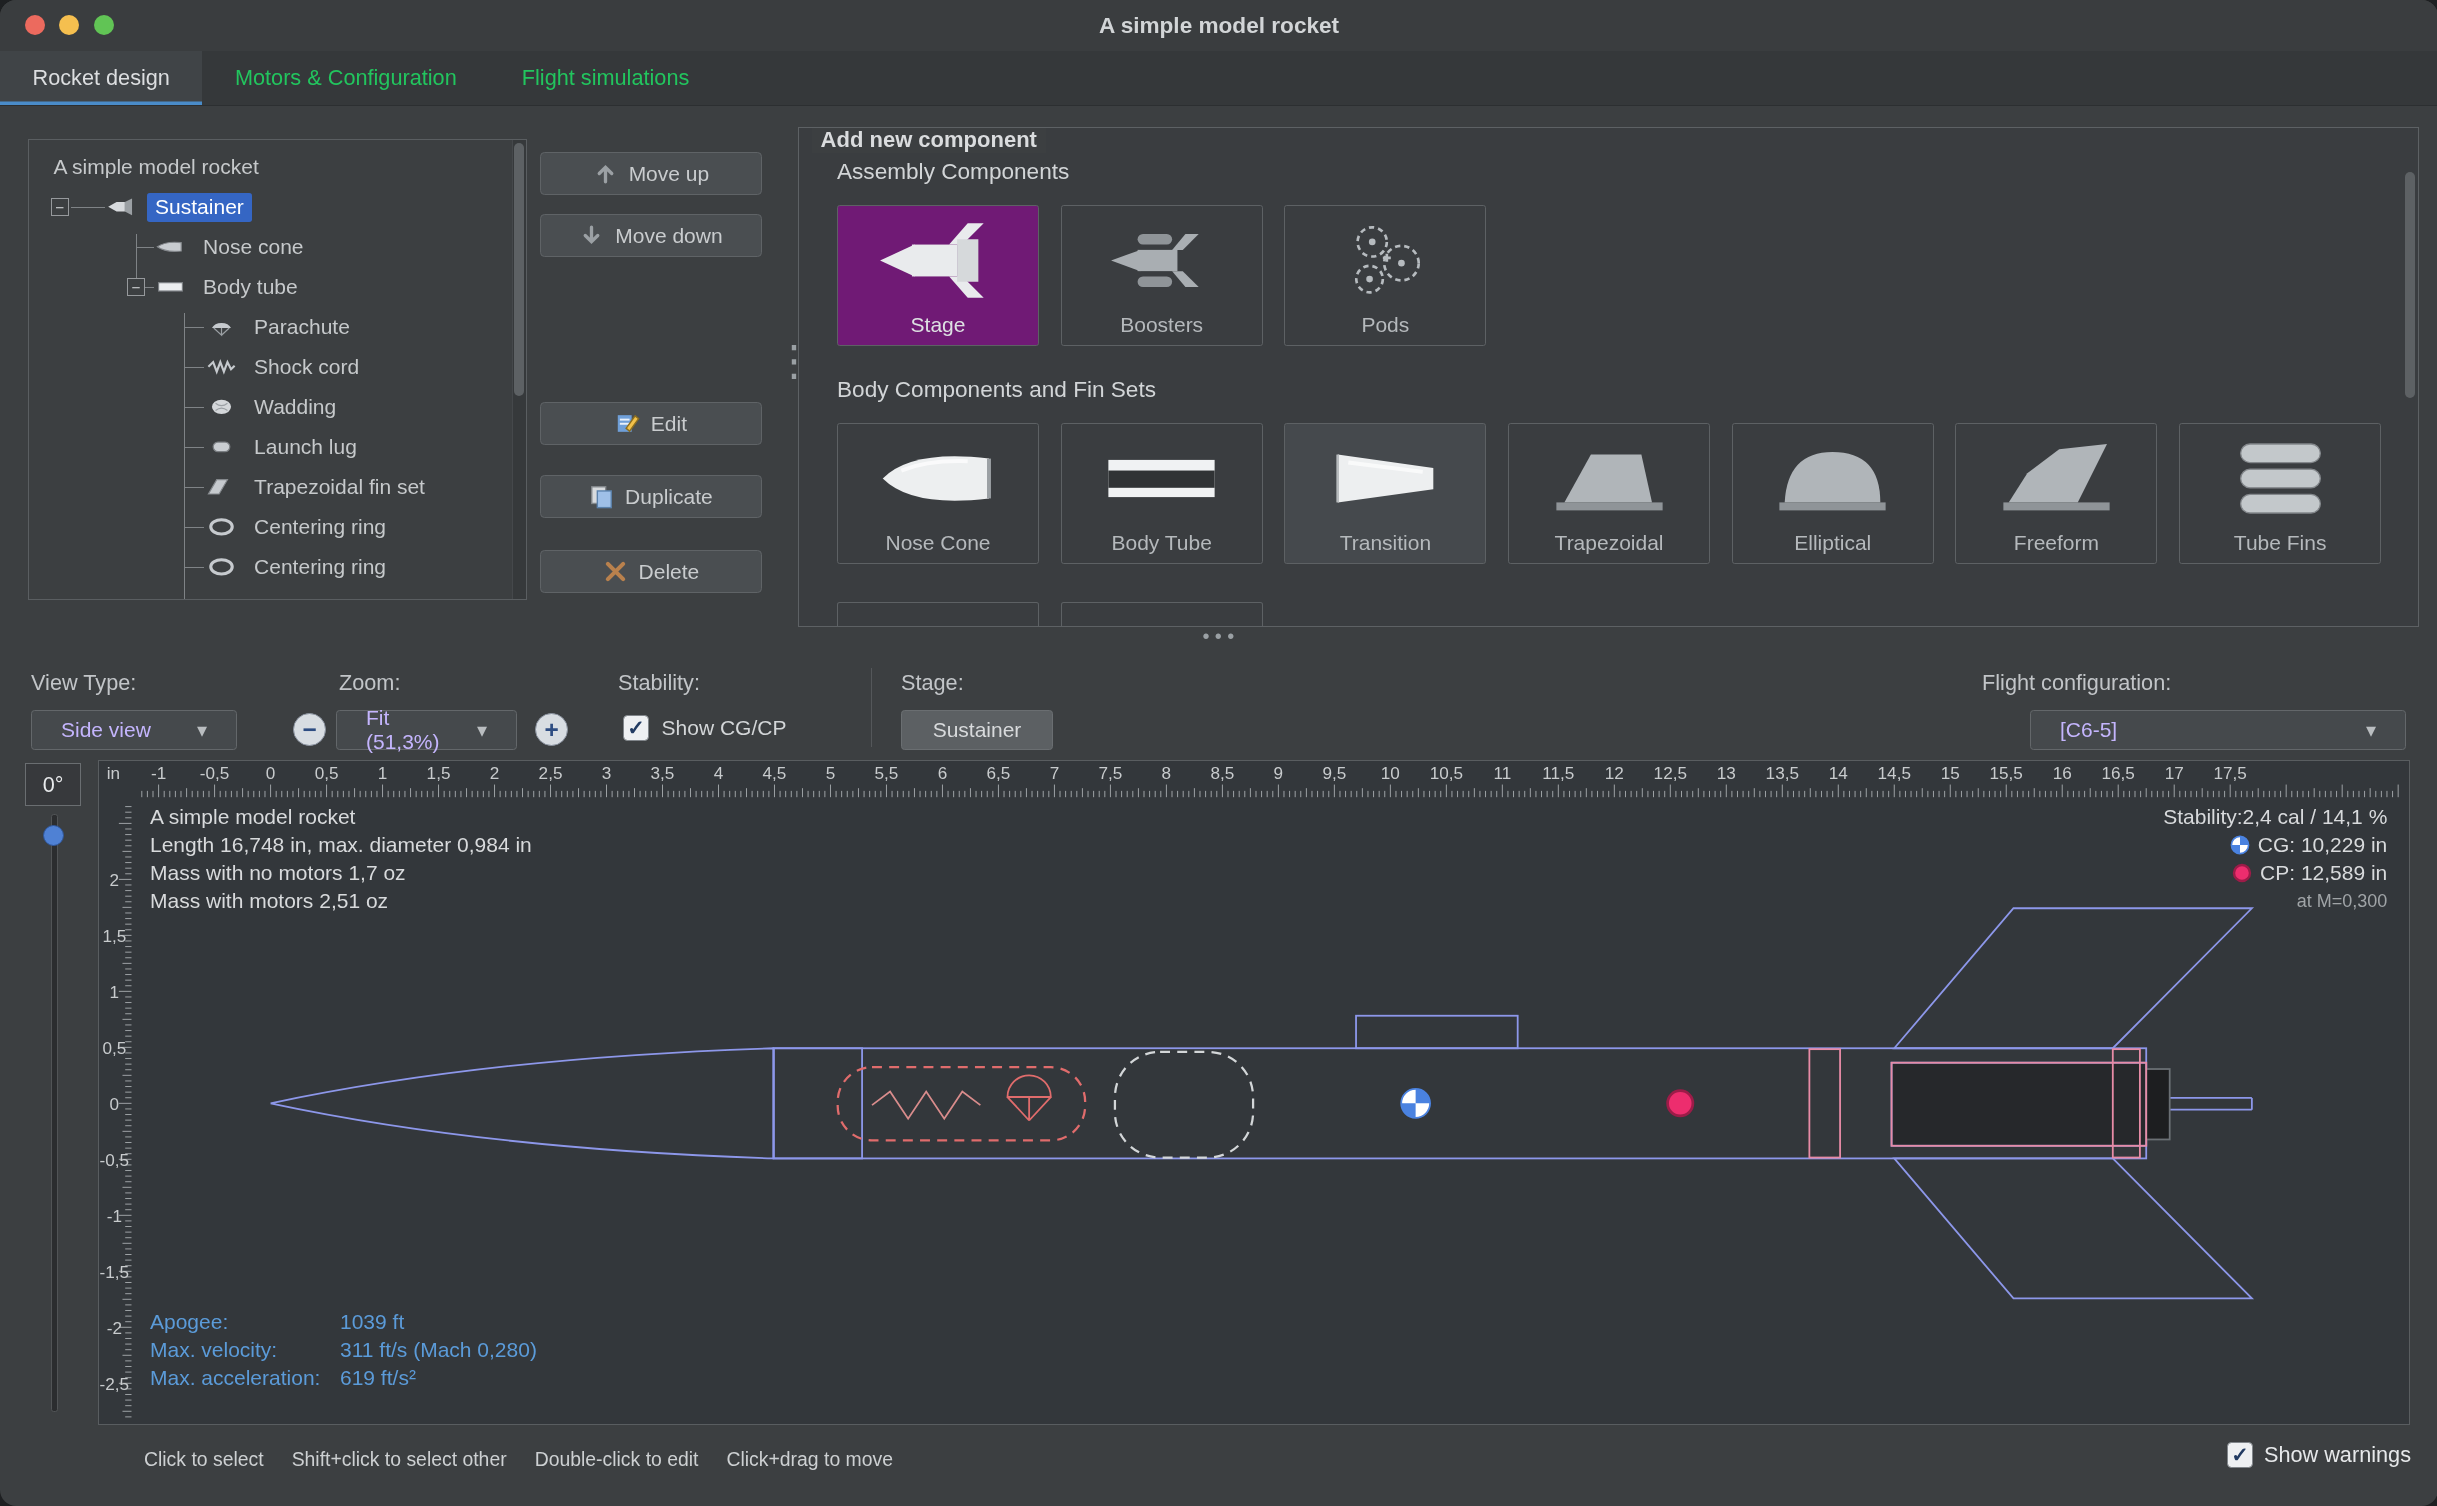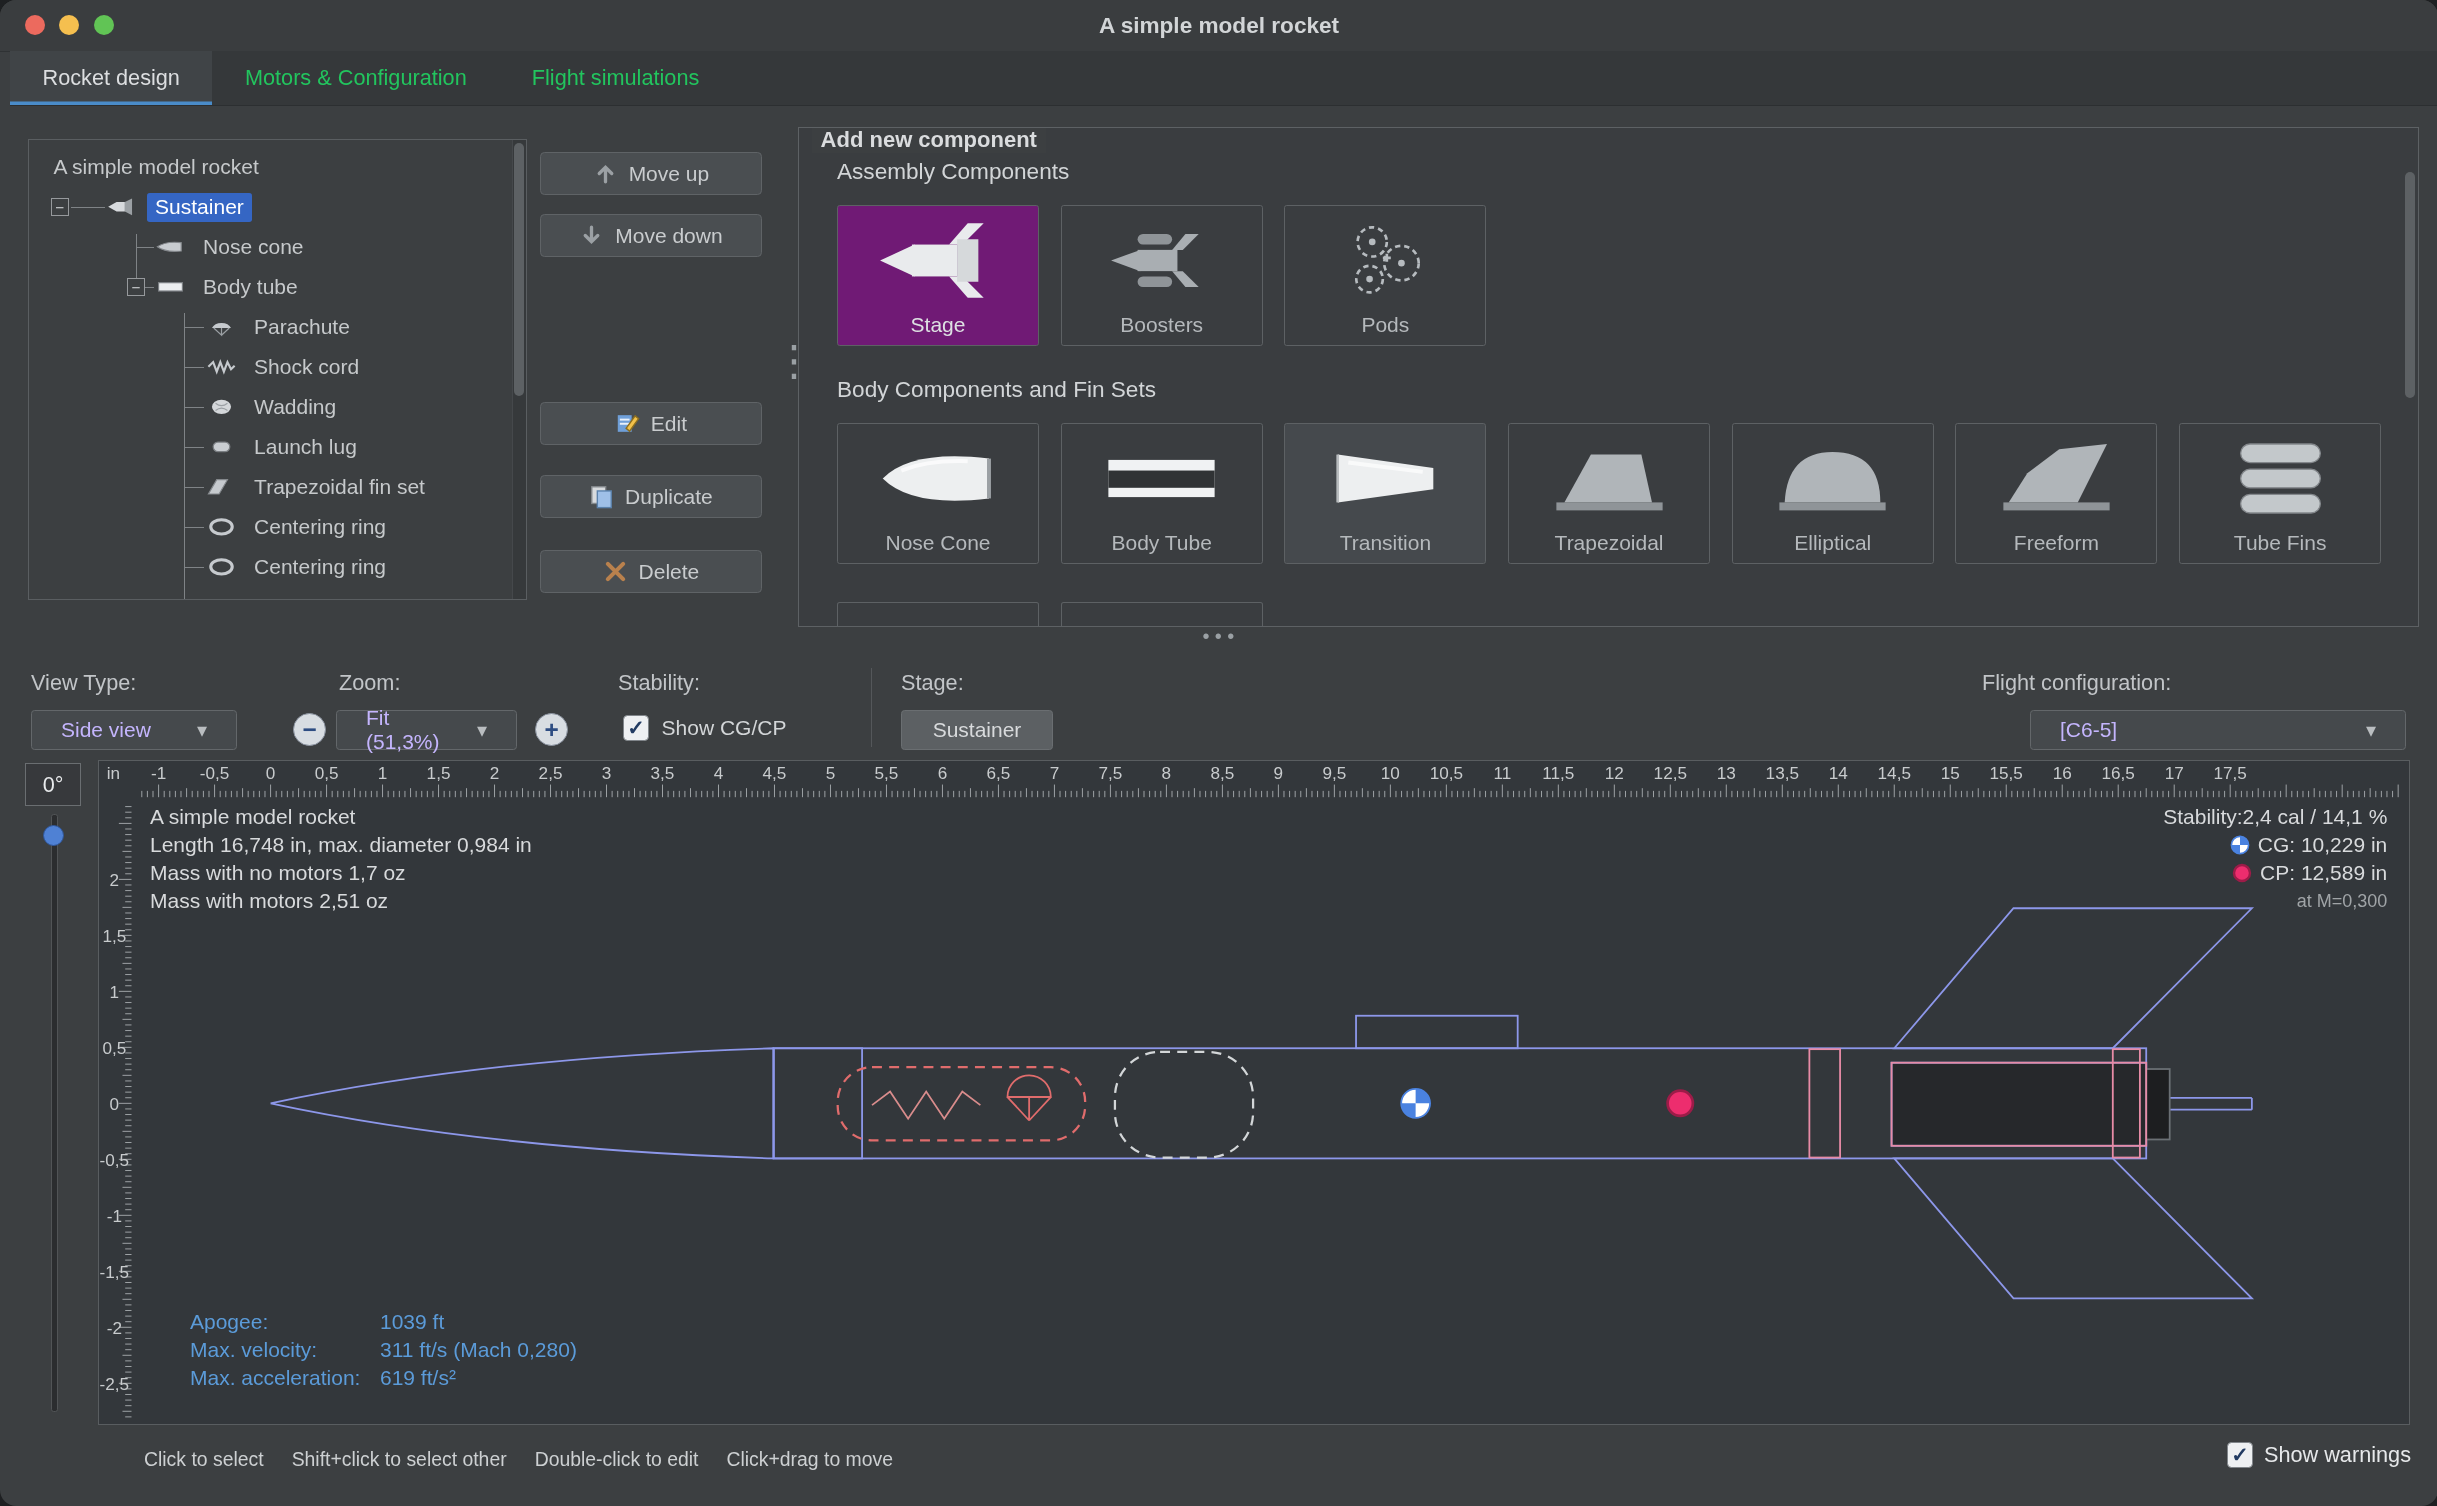--- a/index.html
+++ b/index.html
@@ -9,21 +9,21 @@
 
   
   .titlebar{position:absolute;top:0;left:0;right:0;height:51px;background:#3a3d3f;border-bottom:0.9px solid #2f3234;
             display:flex;align-items:center;justify-content:center;}
   .traffic{position:absolute;left:25px;top:15.3px;display:flex;gap:14.4px;}
   .light{width:20px;height:20px;border-radius:50%;}
   .light.red{background:#ec6a5e;}.light.yellow{background:#f5bf4f;}.light.green{background:#61c455;}
   .title{font-size:22.6px;font-weight:bold;color:#d2d5d7;}
 
   
-  .tabbar{position:absolute;top:51px;left:0;right:0;height:54px;background:#35383a;display:flex;border-bottom:0.9px solid #2c2f31;margin-left:10px;}
+  .tabbar{position:absolute;top:51px;left:0;right:0;height:54px;background:#35383a;display:flex;border-bottom:0.9px solid #2c2f31;}
   .tab{height:100%;display:flex;align-items:center;padding:0 32.5px;font-size:21.7px;color:#22c55e;white-space:nowrap;}
   .tab.active{background:#404447;color:#dcdee0;box-shadow:inset 0 -3.6px 0 #4a8cc9;}
 
   
   .top-section{position:absolute;top:107px;left:0;right:0;height:542px;}
 
   .tree-panel{position:absolute;left:28px;top:32px;width:497px;height:459px;border:0.9px solid #5a5e61;background:#3c3f41;overflow:hidden;}
   .tree-scroll{position:absolute;left:0;top:7.2px;right:14.4px;}
   .trow{height:40px;display:flex;align-items:center;position:relative;font-size:21px;}
   .trow.root{padding-left:16.3px;color:#c6c9cb;}
@@ -93,21 +93,21 @@
   .canvas-svg{position:absolute;left:0;top:0;}
   .ruler-label{font-size:19px;fill:#c8cbcd;}
   .canvas-info{position:absolute;left:51px;top:42px;font-size:21px;line-height:28px;color:#d8dadc;}
   .stability-block{position:absolute;right:21.7px;top:42px;font-size:21px;line-height:28px;color:#d8dadc;}
   .srow{display:flex;justify-content:flex-end;align-items:center;gap:8.1px;}
   .mini-icon{width:20px;height:20px;display:inline-flex;}
   .mini-icon svg{width:100%;height:100%;}
   .mach{font-size:18px;color:#a0a4a7;}
   .flight-summary{position:absolute;left:51px;top:547px;font-size:21px;line-height:28px;color:#5b9bd9;}
   .flight-row{display:flex;}
-  .flabel{min-width:181px;padding-right:9px;margin-left:40px;}
+  .flabel{min-width:181px;padding-right:9px;}
 
   .rot-box{position:absolute;left:25px;top:763px;width:56px;height:43px;border:0.9px solid #6a6e71;background:#37393c;color:#e8eaec;
            font-size:21.7px;display:flex;align-items:center;justify-content:center;box-sizing:border-box;}
   .rot-slider{position:absolute;left:43px;top:814px;width:21.7px;height:598px;}
   .rot-track{position:absolute;left:8.1px;top:0;bottom:0;width:4.5px;background:#2b2d2f;border:0.9px solid #515456;border-radius:2.7px;}
   .rot-thumb{position:absolute;left:0;top:10.8px;width:21px;height:21px;border-radius:50%;background:#4f81d4;border:0.9px solid #2f5699;box-sizing:border-box;}
 
   
   .statusbar{position:absolute;left:0;right:0;top:1428px;height:78px;}
   .hints{position:absolute;left:144px;top:20px;display:flex;gap:28px;font-size:19.4px;color:#cdd0d2;}

